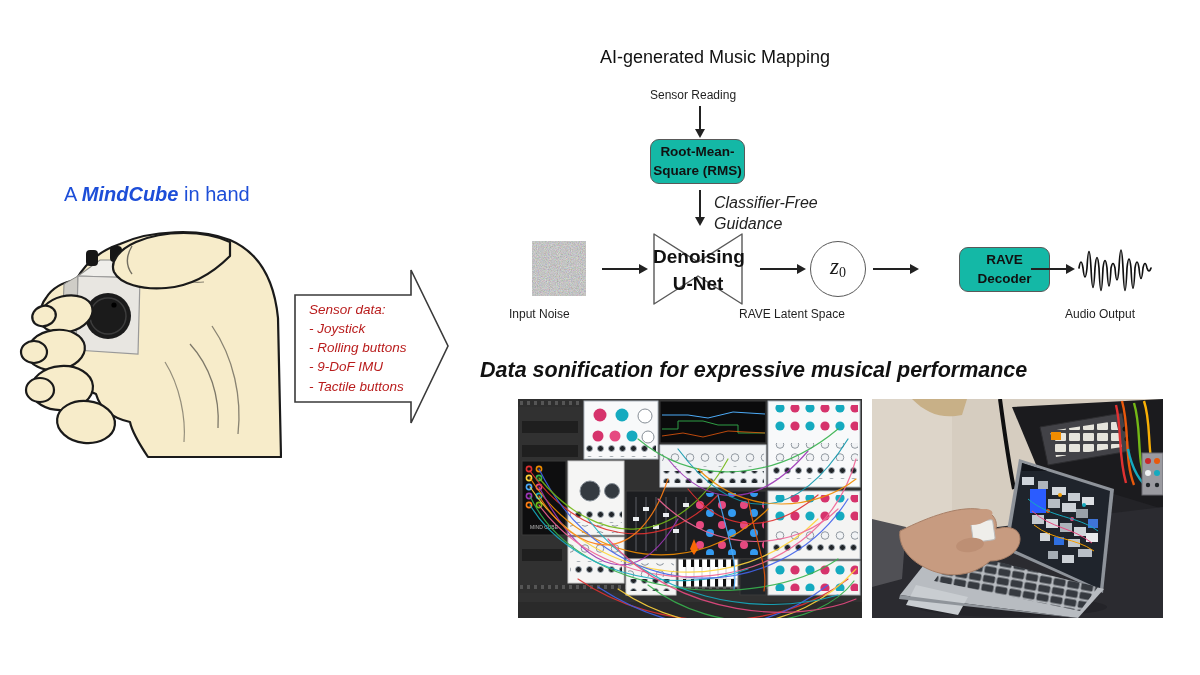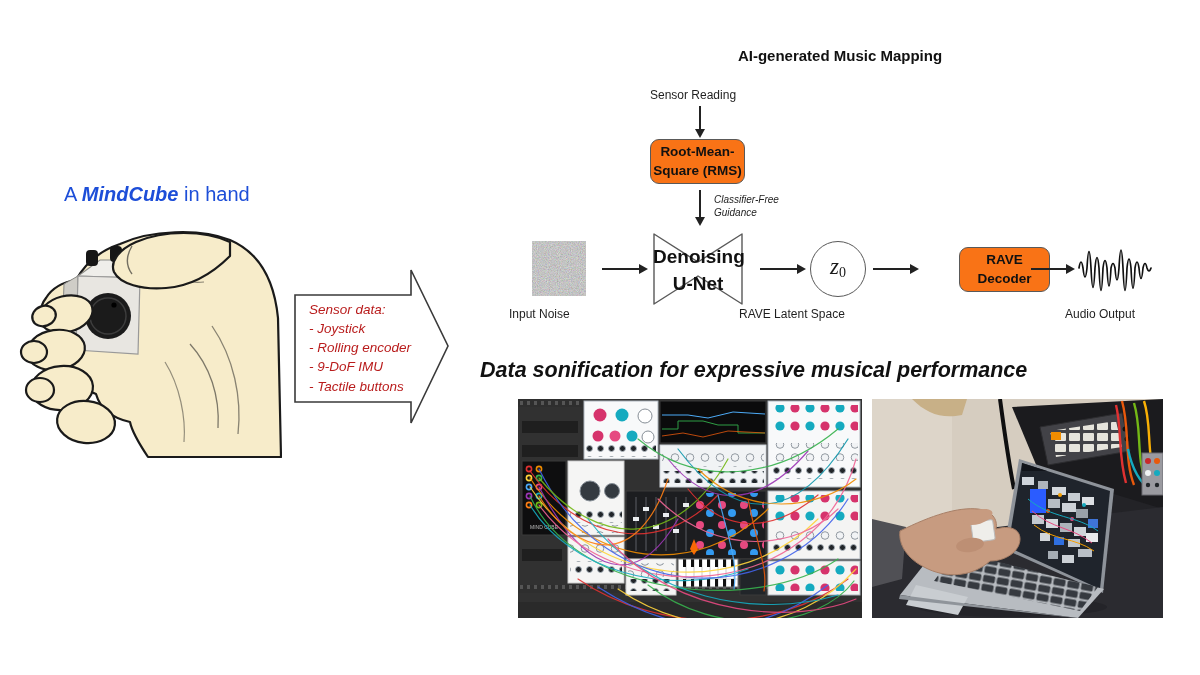--- a/index.html
+++ b/index.html
@@ -2,30 +2,30 @@
 <html><head>
 <meta charset="utf-8">
 <style>
   html,body{margin:0;padding:0;background:#fff;}
   body{width:1200px;height:675px;position:relative;overflow:hidden;
        font-family:"Liberation Sans",sans-serif;color:#1a1a1a;}
   .abs{position:absolute;}
   
   .hand-title{left:64px;top:183px;font-size:20px;color:#1d4ed8;white-space:nowrap;}
   .hand-title .emph{font-weight:bold;font-style:italic;}
-  .map-title{left:600px;top:47px;width:480px;text-align:center;font-size:15px;
-             font-weight:700;color:#111;white-space:nowrap;}
+  .map-title{left:600px;top:47px;width:480px;text-align:left;font-size:18px;
+             font-weight:400;color:#111;white-space:nowrap;}
   .sonif-title{left:480px;top:358px;width:665px;font-size:21.5px;
                font-style:italic;font-weight:600;color:#111;white-space:nowrap;}
   
   .slabel{font-size:12px;color:#1f1f1f;white-space:nowrap;}
-  .fbox{border:1.4px solid #595959;border-radius:9px;background:#f97316;
+  .fbox{border:1.4px solid #595959;border-radius:9px;background:#14b8a6;
         display:flex;flex-direction:column;align-items:center;justify-content:center;
         font-weight:bold;font-size:13.5px;line-height:1.4;color:#111;text-align:center;}
-  .guidance{font-size:10px;font-style:italic;line-height:1.3;color:#222;}
+  .guidance{font-size:16px;font-style:italic;line-height:1.3;color:#222;}
   .zcircle{width:54px;height:54px;border:1.4px solid #595959;border-radius:50%;background:#fff;
            display:flex;align-items:flex-start;justify-content:center;}
   .zsym{font-family:"Liberation Serif",serif;font-style:italic;font-size:23px;margin-top:12px;}
   .zsub{font-family:"Liberation Serif",serif;font-size:14px;margin-top:23px;}
   .harrow{height:2px;background:#222;}
   .harrow::after{content:'';position:absolute;right:-8px;top:-4px;
                  border-left:9px solid #222;border-top:5px solid transparent;border-bottom:5px solid transparent;}
   .varrow{width:2px;background:#222;}
   .varrow::after{content:'';position:absolute;left:-4px;bottom:-8px;
                  border-top:9px solid #222;border-left:5px solid transparent;border-right:5px solid transparent;}
@@ -88,21 +88,21 @@
     <ellipse cx="40" cy="164" rx="14" ry="12"></ellipse>
   </g>
 </svg>
 
 <svg class="abs" style="left:289px;top:262px" width="166" height="166" viewBox="0 0 166 166">
   <polygon points="6,33 122,33 122,8 159,84 122,161 122,140 6,140" fill="#ffffff" stroke="#3a3a3a" stroke-width="1.6" stroke-linejoin="miter"></polygon>
 </svg>
 <div class="abs sensor-text">
   <div>Sensor data:</div>
   <div>- Joystick</div>
-  <div>- Rolling encoder</div>
+  <div>- Rolling buttons</div>
   <div>- 9-DoF IMU</div>
   <div>- Tactile buttons</div>
 </div>
 
 <div class="abs map-title">AI-generated Music Mapping</div>
 
 <div class="abs slabel" style="left:650px;top:88px;width:100px">Sensor Reading</div>
 
 <div class="abs varrow" style="left:699px;top:106px;height:24px"></div>
 

